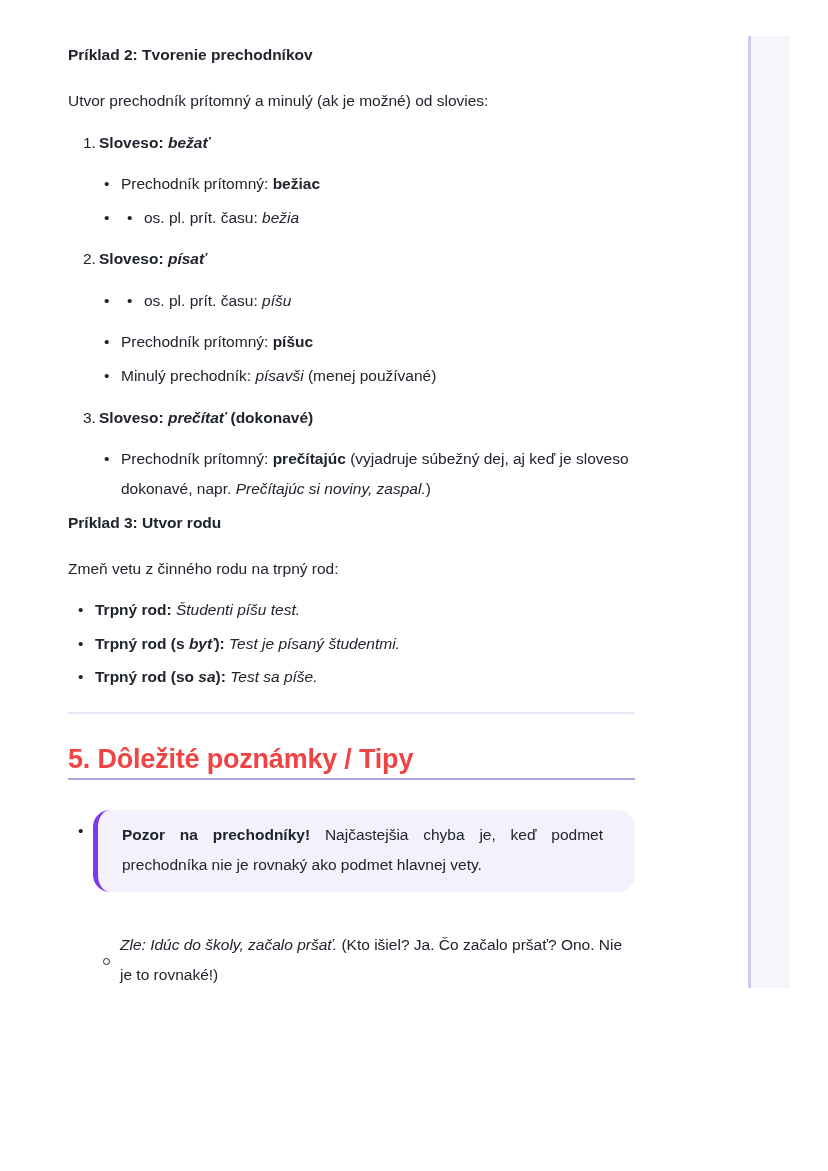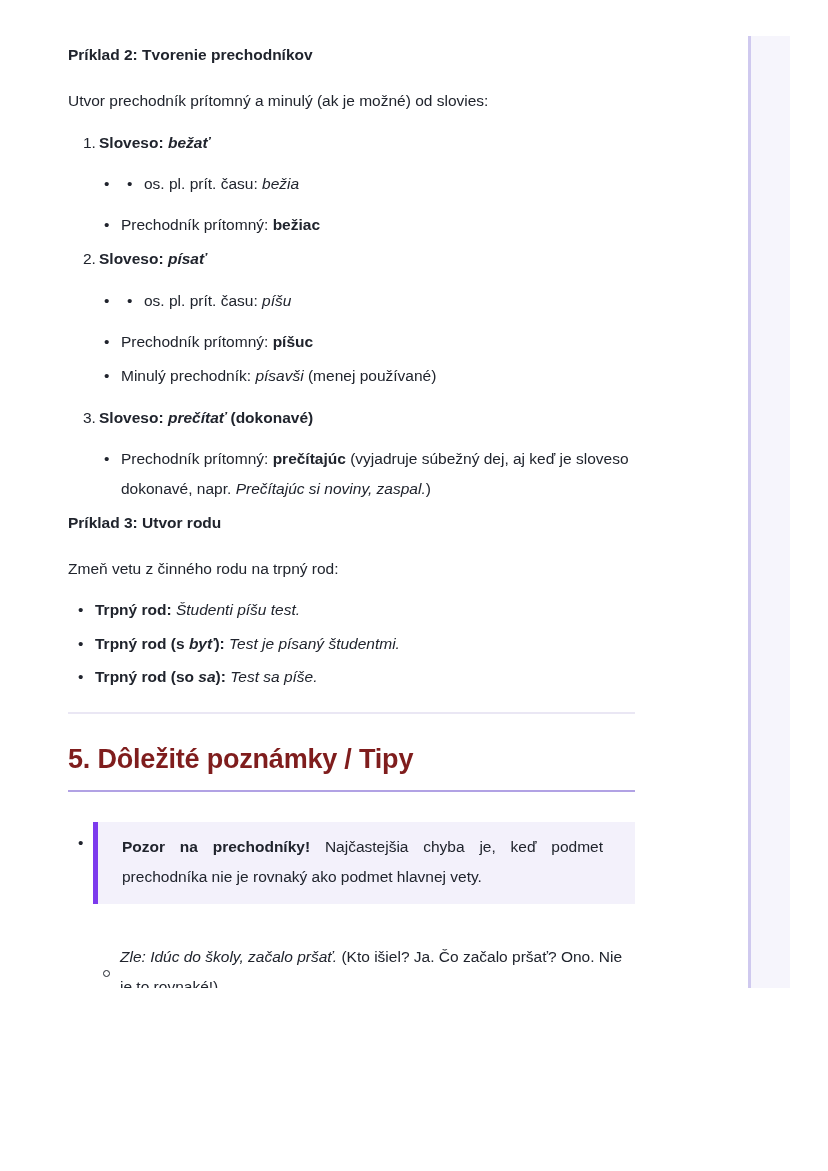--- a/index.html
+++ b/index.html
@@ -28,29 +28,29 @@
   .ind1 { margin-left:36px; }
   .ind0 { margin-left:10px; }
   .mk2a { flex:0 0 23px; margin-left:36px; }
   .t { flex:1; }
   .mk::before, .mk2a::before, .cb::before { content:"\2022"; }
 
   .divider { height:0; border-top:2px solid #eae7f4; margin:20px 0 0 0; }
 
   .h1 {
     margin:28px 0 0 0; font-size:27px; line-height:34px; font-weight:700;
-    color:#7f1d1d; letter-spacing:-0.2px;
-    padding-bottom:14px; border-bottom:2px solid #b1a2e4;
+    color:#ef4444; letter-spacing:-0.2px;
+    padding-bottom:2px; border-bottom:2px solid #b1a2e4;
   }
 
   .callout-row { display:flex; margin-top:30px; }
   .cb { flex:0 0 15px; margin-left:10px; padding-top:6px; }
   .callout {
     flex:1; background:#f3f1fb; border-left:5px solid #7c3aed;
-    padding:10px 32px 12px 24px; text-align:justify; line-height:30px;
+    padding:10px 32px 12px 24px; text-align:justify; line-height:30px;border-radius:17px;
   }
 
   .zle-row { display:flex; margin-top:38px;align-items:center; }
   .ringcell { flex:0 0 17px; margin-left:35px; }
   .ring {
     display:inline-block; width:7px; height:7px; margin-top:11px;
     border:1.5px solid #20242d; border-radius:50%;
   }
 
   .side-bar {
@@ -73,28 +73,28 @@
   <div class="content">
 
     <div class="h3">Príklad 2: Tvorenie prechodníkov</div>
 
     <p class="para">Utvor prechodník prítomný a minulý (ak je možné) od slovies:</p>
 
     <div class="row mb11">
       <span class="oln">1.</span>
       <span class="t"><b>Sloveso: </b><b><i>bežať</i></b><b></b></span>
     </div>
+    <div class="row mb4">
+      <span class="mk ind1"></span>
+      <span class="t"><span>Prechodník prítomný: </span><b>bežiac</b></span>
+    </div>
     <div class="row mb11">
       <span class="mk2a"></span>
         <span class="mk"></span>
       <span class="t"><span>os. pl. prít. času: </span><i>bežia</i></span>
-    </div>
-    <div class="row mb4">
-      <span class="mk ind1"></span>
-      <span class="t"><span>Prechodník prítomný: </span><b>bežiac</b></span>
     </div>
 
     <div class="row mb12">
       <span class="oln">2.</span>
       <span class="t"><b>Sloveso: </b><b><i>písať</i></b><b></b></span>
     </div>
     <div class="row mb11">
       <span class="mk2a"></span>
         <span class="mk"></span>
       <span class="t"><span>os. pl. prít. času: </span><i>píšu</i></span>

